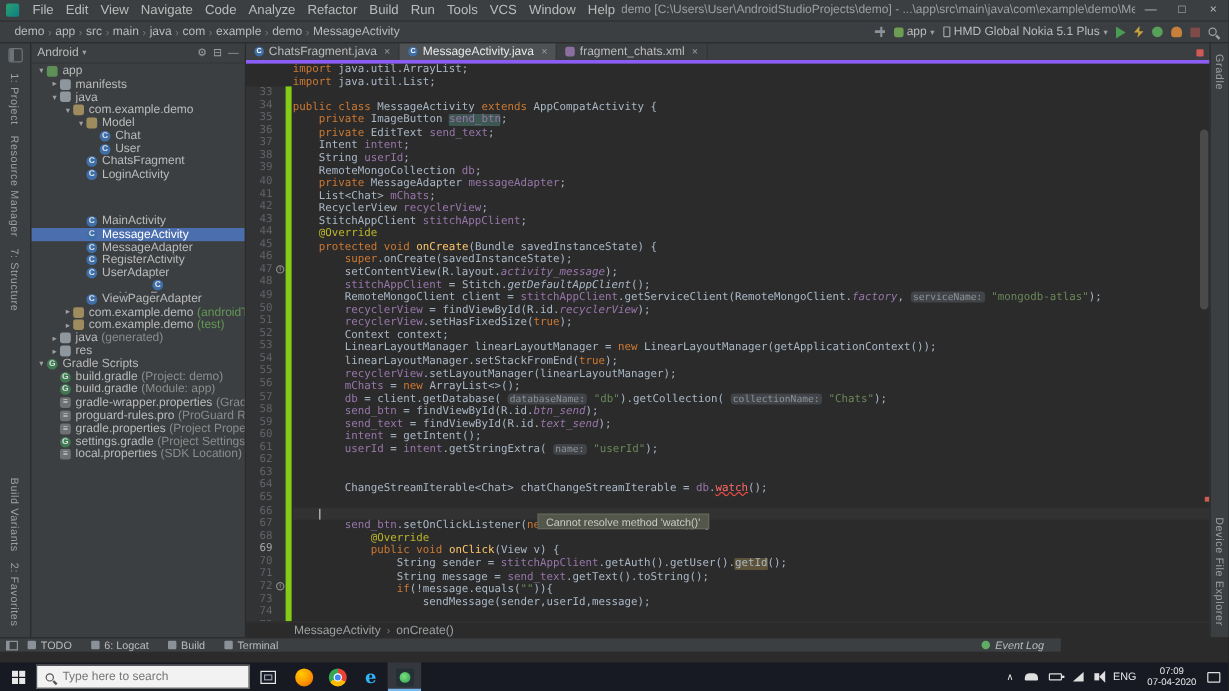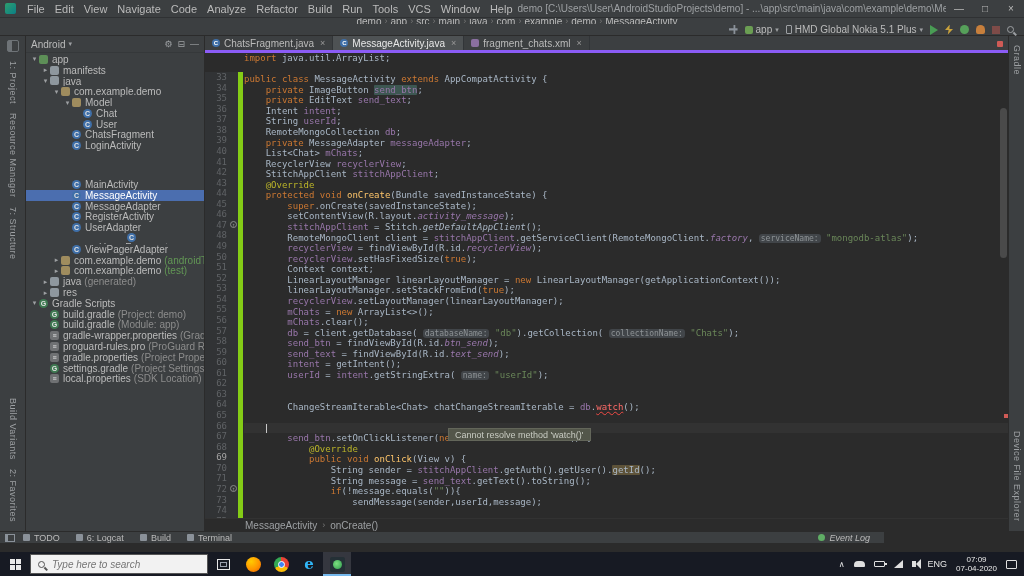--- a/index.html
+++ b/index.html
@@ -14,21 +14,21 @@
   .as-logo{width:11px;height:11px;margin:0 6px 0 5px;border-radius:2px;flex:none;
            background:linear-gradient(135deg,#2d9f6e,#0b7f86);}
   .menubar{display:flex;height:18px;align-items:center;}
   .menu-item{padding:0 5px;line-height:18px;color:#bbb;white-space:nowrap;}
   .tb-title{flex:1;text-align:center;color:#9da0a3;font-size:10px;white-space:nowrap;overflow:hidden;}
   .win-controls{display:flex;flex:none;}
   .win-btn{width:26px;height:18px;text-align:center;line-height:17px;color:#bbb;font-size:10px;}
 
   
   .toolbar{position:absolute;left:0;top:18px;width:1024px;height:18px;background:#3c3f41;
-           display:flex;align-items:center;border-bottom:1px solid #2b2b2b;font-size:10px;z-index:29;padding-left:10px;flex-direction:column;}
+           display:flex;align-items:center;border-bottom:1px solid #2b2b2b;font-size:10px;z-index:29;padding-left:10px;}
   .crumb{padding:0 2px;color:#bbb;white-space:nowrap;}
   .crumb-sep{color:#777;font-size:9px;padding:0 1px;}
   .bc-wrap{display:flex;align-items:center;overflow:hidden;}
   .toolbar-right{margin-left:auto;display:flex;align-items:center;gap:7px;padding-right:10px;flex:none;}
   .combo{display:flex;align-items:center;gap:3px;color:#bbb;white-space:nowrap;}
   .combo .dd{font-size:7px;color:#9da0a3;}
   .cfg-ic{width:8px;height:8px;border-radius:2px;background:#6b9e53;}
   .dev-ic{width:6px;height:9px;border:1px solid #9da0a3;border-radius:1px;}
   .hammer-ic{width:9px;height:9px;background:#8a9199;clip-path:polygon(0 35%,55% 35%,55% 0,75% 0,75% 35%,100% 35%,100% 60%,75% 60%,75% 100%,55% 100%,55% 60%,0 60%);}
   .run-tri{width:0;height:0;border-left:8px solid #499c54;border-top:5px solid transparent;border-bottom:5px solid transparent;}
@@ -136,21 +136,21 @@
   .taskbar{position:absolute;left:0;top:552px;width:1024px;height:24px;background:#171a23;display:flex;
            align-items:center;z-index:40;color:#e8e8e8;}
   .start{width:30px;height:24px;display:flex;align-items:center;justify-content:center;flex:none;}
   .winlogo{display:grid;grid-template-columns:5px 5px;gap:1px;}
   .winlogo span{width:5px;height:5px;background:#e8e8e8;}
   .searchbox{width:178px;height:20px;background:#f2f2f2;display:flex;align-items:center;gap:5px;
              padding-left:7px;flex:none;border:1px solid #555;}
   .searchbox .mag{border-color:#555;}
   .searchbox .mag::after{background:#555;}
   .searchbox input{flex:1;border:none;background:transparent;outline:none;font-size:10px;color:#333;
-                   font-family:"Liberation Sans",sans-serif;min-width:0;font-style:italic;}
+                   font-family:"Liberation Sans",sans-serif;min-width:0;}
   .tv{width:13px;height:11px;border:1px solid #e8e8e8;margin:0 9px;flex:none;position:relative;}
   .tv::after{content:"";position:absolute;inset:2px;border:1px solid #9aa0ad;}
   .apps{display:flex;flex:none;}
   .taskbar-app{width:28px;height:24px;display:flex;align-items:center;justify-content:center;}
   .taskbar-app.active{background:rgba(255,255,255,.13);box-shadow:inset 0 -2px 0 #76b9ed;}
   .app-ic{flex:none;}
   .app-ic.firefox{width:15px;height:15px;border-radius:50%;background:radial-gradient(circle at 35% 30%,#ffcb00,#ff9500 55%,#e66000);}
   .app-ic.chrome{width:15px;height:15px;border-radius:50%;position:relative;
                  background:conic-gradient(#ea4335 0 120deg,#fbbc05 120deg 240deg,#34a853 240deg 360deg);}
   .app-ic.chrome::after{content:"";position:absolute;inset:4px;background:#4285f4;border:1.5px solid #fff;border-radius:50%;}
@@ -482,20 +482,21 @@
           <div class="gutter-num">70</div>
           <div class="gutter-num">71</div>
           <div class="gutter-num">72<span class="ovr-ic">↑</span></div>
           <div class="gutter-num">73</div>
           <div class="gutter-num">74</div>
           <div class="gutter-num">75</div>
           <div class="gutter-num">76</div>
         </div>
       <div class="code-lines">
           <div class="code-line"><span class="tk-k">import</span><span class="tk-p"> java.util.ArrayList;</span></div>
+          <div class="code-line"><span class="tk-k">import</span><span class="tk-p"> java.util.List;</span></div>
           <div class="code-line"></div>
           <div class="code-line"><span class="tk-k">public class </span><span class="tk-p">MessageActivity </span><span class="tk-k">extends </span><span class="tk-p">AppCompatActivity {</span></div>
           <div class="code-line"><span class="tk-p">    </span><span class="tk-k">private </span><span class="tk-p">ImageButton </span><span class="tk-g">send_btn</span><span class="tk-p">;</span></div>
           <div class="code-line"><span class="tk-p">    </span><span class="tk-k">private </span><span class="tk-p">EditText </span><span class="tk-f">send_text</span><span class="tk-p">;</span></div>
           <div class="code-line"><span class="tk-p">    Intent </span><span class="tk-f">intent</span><span class="tk-p">;</span></div>
           <div class="code-line"><span class="tk-p">    String </span><span class="tk-f">userId</span><span class="tk-p">;</span></div>
           <div class="code-line"><span class="tk-p">    RemoteMongoCollection </span><span class="tk-f">db</span><span class="tk-p">;</span></div>
           <div class="code-line"><span class="tk-p">    </span><span class="tk-k">private </span><span class="tk-p">MessageAdapter </span><span class="tk-f">messageAdapter</span><span class="tk-p">;</span></div>
           <div class="code-line"><span class="tk-p">    List&lt;Chat&gt; </span><span class="tk-f">mChats</span><span class="tk-p">;</span></div>
           <div class="code-line"><span class="tk-p">    RecyclerView </span><span class="tk-f">recyclerView</span><span class="tk-p">;</span></div>
@@ -506,21 +507,20 @@
           <div class="code-line"><span class="tk-p">        setContentView(R.layout.</span><span class="tk-i">activity_message</span><span class="tk-p">);</span></div>
           <div class="code-line"><span class="tk-p">        </span><span class="tk-f">stitchAppClient</span><span class="tk-p"> = Stitch.</span><span class="tk-t">getDefaultAppClient</span><span class="tk-p">();</span></div>
           <div class="code-line"><span class="tk-p">        RemoteMongoClient client = </span><span class="tk-f">stitchAppClient</span><span class="tk-p">.getServiceClient(RemoteMongoClient.</span><span class="tk-i">factory</span><span class="tk-p">, </span><span class="tk-h">serviceName:</span><span class="tk-p"> </span><span class="tk-s">"mongodb-atlas"</span><span class="tk-p">);</span></div>
           <div class="code-line"><span class="tk-p">        </span><span class="tk-f">recyclerView</span><span class="tk-p"> = findViewById(R.id.</span><span class="tk-i">recyclerView</span><span class="tk-p">);</span></div>
           <div class="code-line"><span class="tk-p">        </span><span class="tk-f">recyclerView</span><span class="tk-p">.setHasFixedSize(</span><span class="tk-k">true</span><span class="tk-p">);</span></div>
           <div class="code-line"><span class="tk-p">        Context context;</span></div>
           <div class="code-line"><span class="tk-p">        LinearLayoutManager linearLayoutManager = </span><span class="tk-k">new </span><span class="tk-p">LinearLayoutManager(getApplicationContext());</span></div>
           <div class="code-line"><span class="tk-p">        linearLayoutManager.setStackFromEnd(</span><span class="tk-k">true</span><span class="tk-p">);</span></div>
           <div class="code-line"><span class="tk-p">        </span><span class="tk-f">recyclerView</span><span class="tk-p">.setLayoutManager(linearLayoutManager);</span></div>
           <div class="code-line"><span class="tk-p">        </span><span class="tk-f">mChats</span><span class="tk-p"> = </span><span class="tk-k">new </span><span class="tk-p">ArrayList&lt;&gt;();</span></div>
-          <div class="code-line"><span class="tk-p">        </span><span class="tk-f">mChats</span><span class="tk-p">.clear();</span></div>
           <div class="code-line"><span class="tk-p">        </span><span class="tk-f">db</span><span class="tk-p"> = client.getDatabase( </span><span class="tk-h">databaseName:</span><span class="tk-p"> </span><span class="tk-s">"db"</span><span class="tk-p">).getCollection( </span><span class="tk-h">collectionName:</span><span class="tk-p"> </span><span class="tk-s">"Chats"</span><span class="tk-p">);</span></div>
           <div class="code-line"><span class="tk-p">        </span><span class="tk-f">send_btn</span><span class="tk-p"> = findViewById(R.id.</span><span class="tk-i">btn_send</span><span class="tk-p">);</span></div>
           <div class="code-line"><span class="tk-p">        </span><span class="tk-f">send_text</span><span class="tk-p"> = findViewById(R.id.</span><span class="tk-i">text_send</span><span class="tk-p">);</span></div>
           <div class="code-line"><span class="tk-p">        </span><span class="tk-f">intent</span><span class="tk-p"> = getIntent();</span></div>
           <div class="code-line"><span class="tk-p">        </span><span class="tk-f">userId</span><span class="tk-p"> = </span><span class="tk-f">intent</span><span class="tk-p">.getStringExtra( </span><span class="tk-h">name:</span><span class="tk-p"> </span><span class="tk-s">"userId"</span><span class="tk-p">);</span></div>
           <div class="code-line"></div>
           <div class="code-line"></div>
           <div class="code-line"><span class="tk-p">        ChangeStreamIterable&lt;Chat&gt; chatChangeStreamIterable = </span><span class="tk-f">db</span><span class="tk-p">.</span><span class="tk-e">watch</span><span class="tk-p">();</span></div>
           <div class="code-line"></div>
           <div class="code-line cur"><span class="tk-p">    </span><span class="caret"></span></div>

